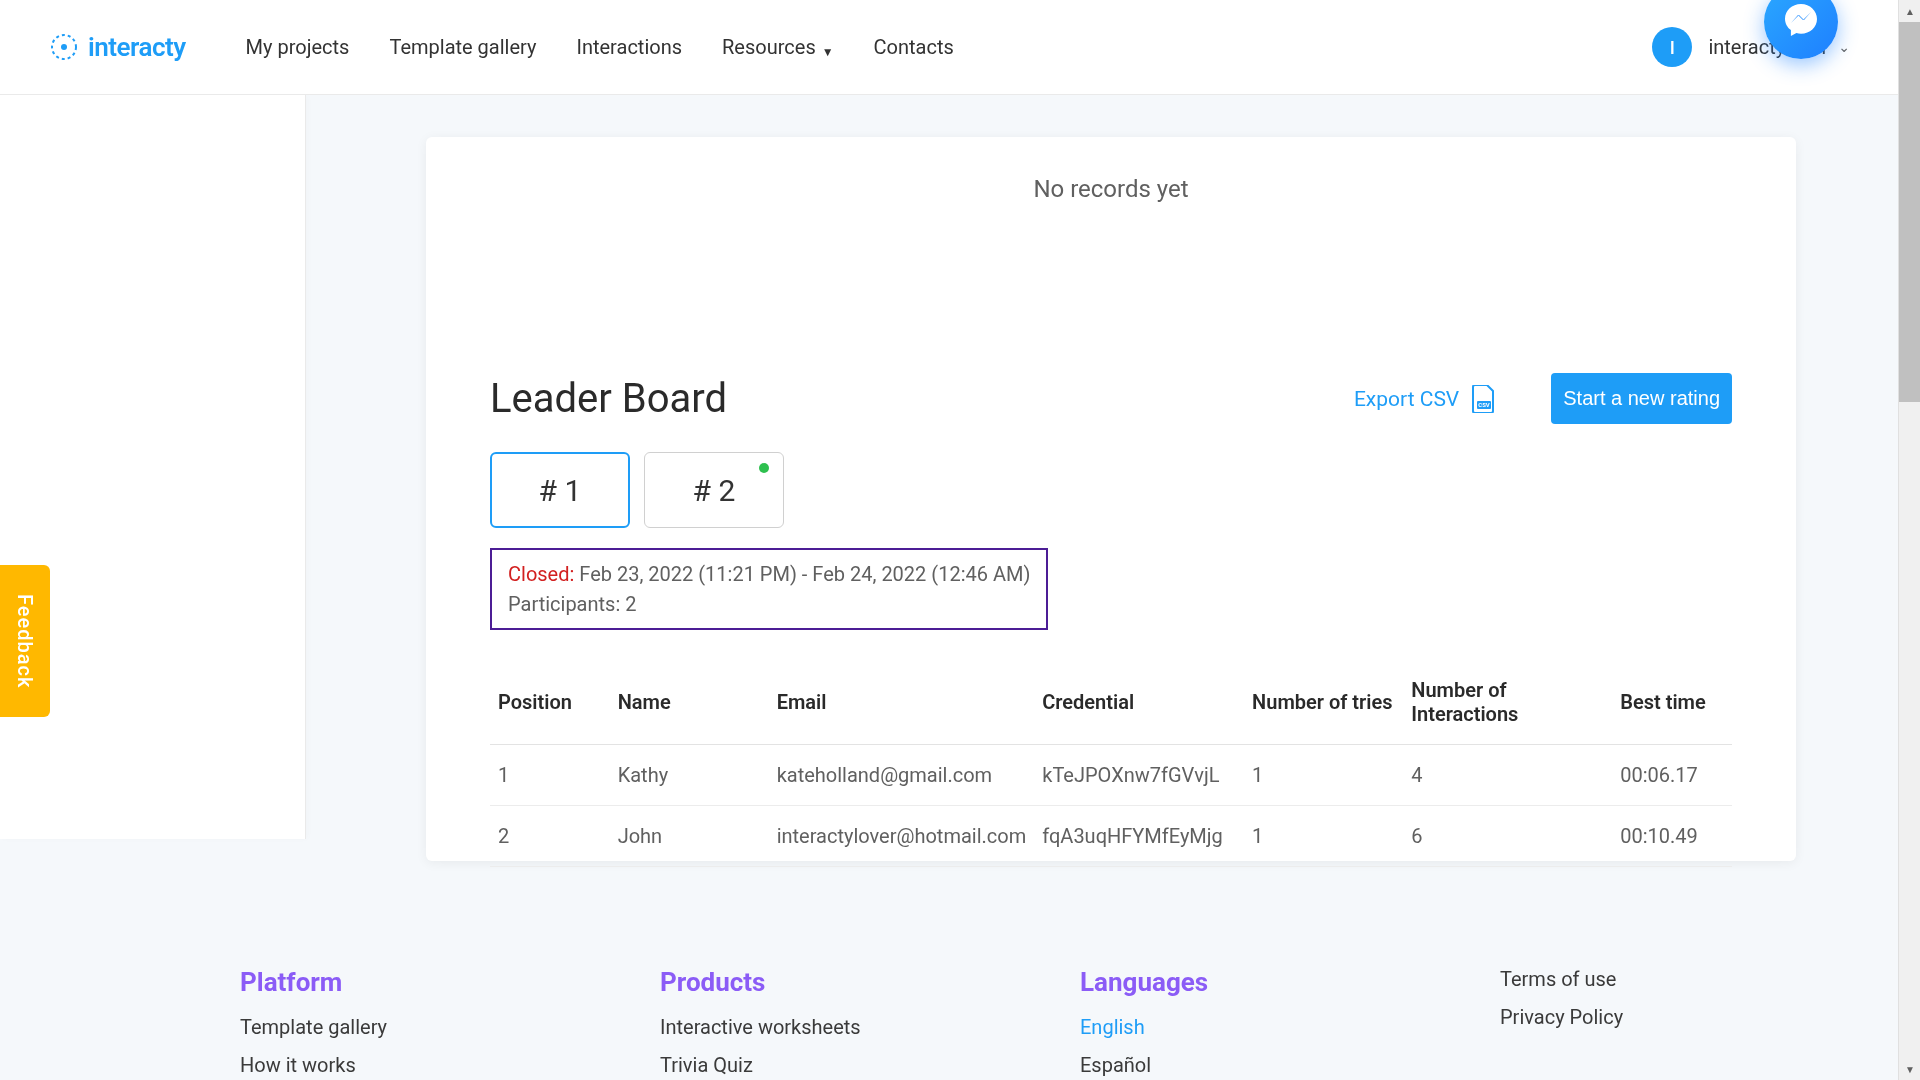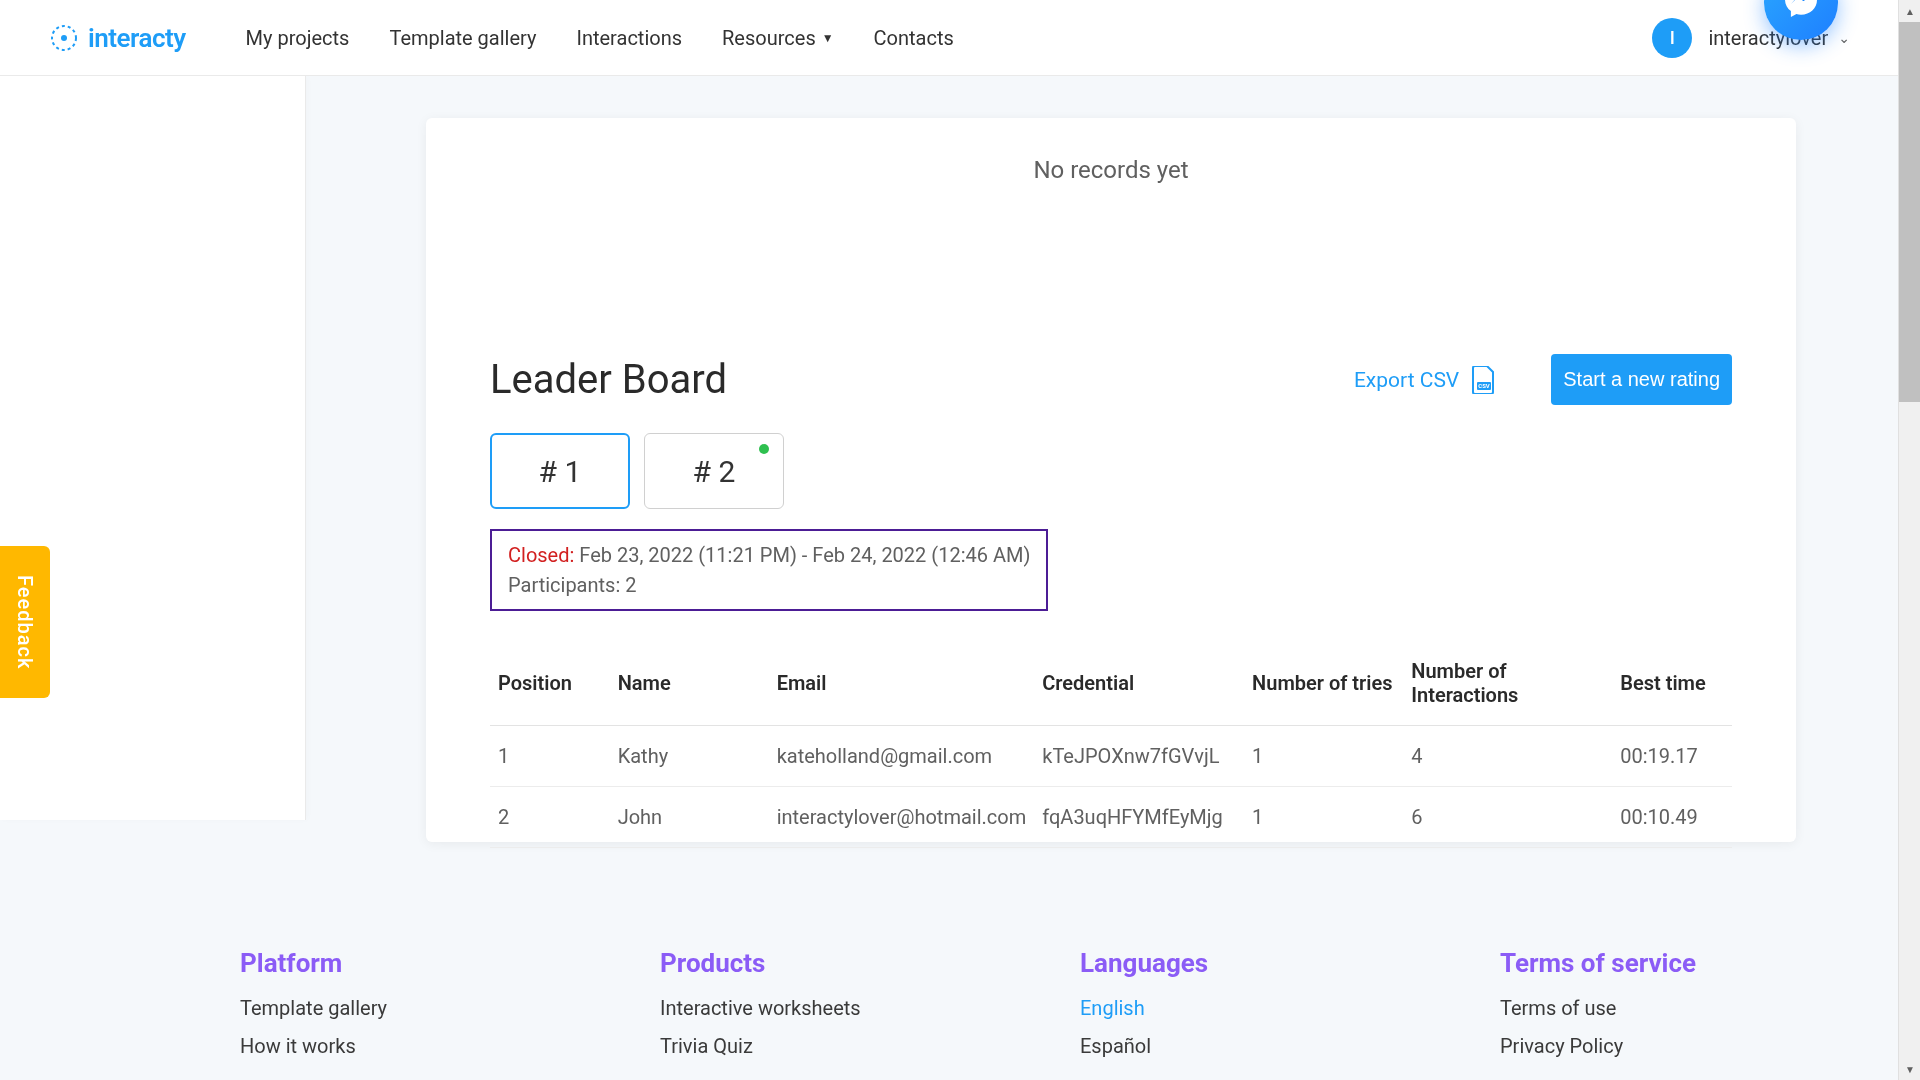--- a/index.html
+++ b/index.html
@@ -5,26 +5,26 @@
 * { margin: 0; padding: 0; box-sizing: border-box; }
 body { font-family: -apple-system, BlinkMacSystemFont, 'Segoe UI', Roboto, Helvetica, Arial, sans-serif; background: #f5f8fb; color: #333; width: 1920px; height: 1080px; overflow: hidden; position: relative; }
 
 
 .scrollbar { position: absolute; right: 0; top: 0; width: 22px; height: 100%; background: #f0f0f0; border-left: 1px solid #e0e0e0; z-index: 100; }
 .scroll-up, .scroll-down { width: 22px; height: 22px; background: #f0f0f0; display: flex; align-items: center; justify-content: center; font-size: 10px; color: #606060; cursor: pointer; }
 .scroll-track { position: absolute; top: 22px; bottom: 22px; width: 100%; }
 .scroll-thumb { position: absolute; top: 0; width: 100%; height: 380px; background: #c0c0c0; border-radius: 0; }
 
 
-.header { position: relative; width: calc(100% - 22px); height: 76px; background: #fff; border-bottom: 1px solid #eaeaea; display: flex; align-items: center; padding: 0 48px; z-index: 50; }
+.header { position: relative; width: calc(100% - 22px); height: 95px; background: #fff; border-bottom: 1px solid #eaeaea; display: flex; align-items: center; padding: 0 48px; z-index: 50; }
 .logo { display: flex; align-items: center; gap: 8px; margin-right: 60px; }
 .logo-icon { width: 32px; height: 32px; position: relative; }
 .logo-text { font-size: 26px; font-weight: 600; color: #1e9df7; letter-spacing: -0.5px; }
 .nav { display: flex; gap: 40px; align-items: center; }
-.nav-item { font-size: 20px; color: #333; cursor: pointer; display: flex; align-items: center; gap: 6px; }
+.nav-item { font-size: 20px; color: #333; cursor: pointer; display: flex; align-items: flex-end; gap: 6px; }
 .nav-item .caret { font-size: 12px; }
 .header-right { margin-left: auto; display: flex; align-items: center; gap: 16px; }
 .avatar { width: 40px; height: 40px; border-radius: 50%; background: #1e9df7; color: #fff; display: flex; align-items: center; justify-content: center; font-size: 18px; font-weight: 500; }
 .username { font-size: 20px; color: #333; display: flex; align-items: center; gap: 10px; cursor: pointer; }
 .username .chev { font-size: 14px; color: #666; }
 
 
 .content-outer { position: relative; width: calc(100% - 22px); }
 
 
@@ -191,21 +191,21 @@
           </tr>
         </thead>
         <tbody>
           <tr>
             <td>1</td>
             <td>Kathy</td>
             <td>kateholland@gmail.com</td>
             <td>kTeJPOXnw7fGVvjL</td>
             <td>1</td>
             <td>4</td>
-            <td>00:19.17</td>
+            <td>00:06.17</td>
           </tr>
           <tr>
             <td>2</td>
             <td>John</td>
             <td>interactylover@hotmail.com</td>
             <td>fqA3uqHFYMfEyMjg</td>
             <td>1</td>
             <td>6</td>
             <td>00:10.49</td>
           </tr>
@@ -233,21 +233,20 @@
     </div>
     <div class="footer-col">
       <h3>Languages</h3>
       <ul>
         <li class="active-lang">English</li>
         <li>Español</li>
 
       </ul>
     </div>
     <div class="footer-col">
-      <h3>Terms of service</h3>
       <ul>
         <li>Terms of use</li>
         <li>Privacy Policy</li>
 
       </ul>
     </div>
   </div>
 
   <div class="chat-bubble">
     <span>

